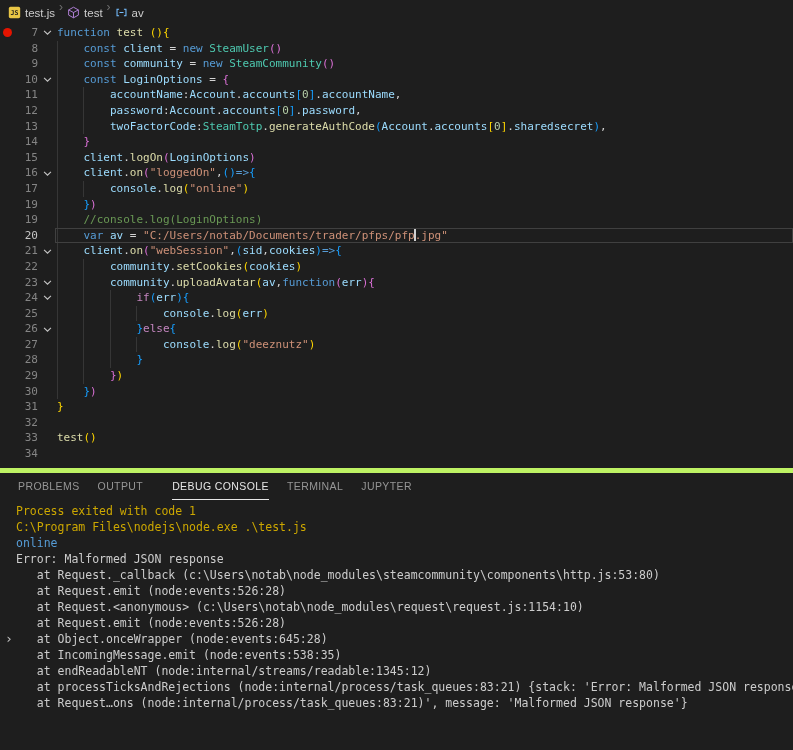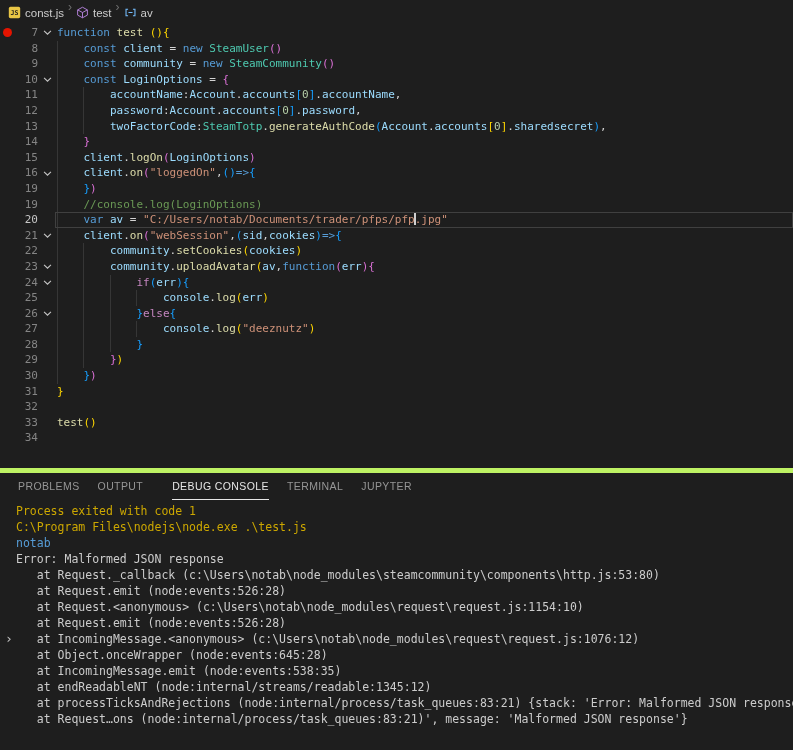--- a/index.html
+++ b/index.html
@@ -48,21 +48,21 @@
 
 <div>
   <div class="breadcrumb">
       <span class="crumb">
         <span class="icon">
           <svg width="13" height="13" viewBox="0 0 16 16">
             <rect x="1" y="1" width="14" height="14" rx="2" fill="#e8c545"></rect>
             <text x="8" y="11.5" font-size="8" font-family="monospace" font-weight="bold" text-anchor="middle" fill="#1e1e1e">JS</text>
           </svg>
         </span>
-        <span class="crumb-label">const.js</span>
+        <span class="crumb-label">test.js</span>
       </span>
       <span class="crumb-sep">›</span>
       <span class="crumb">
         <span class="icon">
           <svg width="13" height="13" viewBox="0 0 16 16" fill="none" stroke="#b180d7" stroke-width="1.2">
             <path d="M8 1.5 L14 4.8 V11.2 L8 14.5 L2 11.2 V4.8 Z"></path>
             <path d="M2 4.8 L8 8 L14 4.8 M8 8 V14.5"></path>
           </svg>
         </span>
         <span class="crumb-label">test</span>
@@ -148,20 +148,26 @@
         <div class="num">16</div>
         <div class="fold">
           <svg width="11" height="11" viewBox="0 0 16 16">
             <path d="M3 5.5 L8 10.5 L13 5.5" fill="none" stroke="#c5c5c5" stroke-width="1.6"></path>
           </svg>
         </div>
         <div class="code"><span class="iu"></span><span class="v">client</span><span class="p">.</span><span class="fn">on</span><span class="b2">(</span><span class="s">"loggedOn"</span><span class="p">,</span><span class="b3">()</span><span class="kw">=&gt;</span><span class="b3">{</span></div>
       </div>
       <div class="line">
         <div class="bp-col"></div>
+        <div class="num">17</div>
+        <div class="fold"></div>
+        <div class="code"><span class="iu"></span><span class="iu"></span><span class="v">console</span><span class="p">.</span><span class="fn">log</span><span class="b1">(</span><span class="s">"online"</span><span class="b1">)</span></div>
+      </div>
+      <div class="line">
+        <div class="bp-col"></div>
         <div class="num">19</div>
         <div class="fold"></div>
         <div class="code"><span class="iu"></span><span class="b3">}</span><span class="b2">)</span></div>
       </div>
       <div class="line">
         <div class="bp-col"></div>
         <div class="num">19</div>
         <div class="fold"></div>
         <div class="code"><span class="iu"></span><span class="c">//console.log(LoginOptions)</span></div>
       </div>
@@ -277,27 +283,26 @@
         <div class="tab">PROBLEMS</div>
         <div class="tab">OUTPUT</div>
         <div class="tab active">DEBUG CONSOLE</div>
         <div class="tab">TERMINAL</div>
         <div class="tab">JUPYTER</div>
       </div>
     <div class="console">
       <div class="console-prompt">›</div>
     <div class="cline warn">Process exited with code 1</div>
         <div class="cline warn">C:\Program Files\nodejs\node.exe .\test.js</div>
-        <div class="cline info">notab</div>
+        <div class="cline info">online</div>
         <div class="cline plain">Error: Malformed JSON response</div>
         <div class="cline plain">   at Request._callback (c:\Users\notab\node_modules\steamcommunity\components\http.js:53:80)</div>
         <div class="cline plain">   at Request.emit (node:events:526:28)</div>
         <div class="cline plain">   at Request.&lt;anonymous&gt; (c:\Users\notab\node_modules\request\request.js:1154:10)</div>
         <div class="cline plain">   at Request.emit (node:events:526:28)</div>
-        <div class="cline plain">   at IncomingMessage.&lt;anonymous&gt; (c:\Users\notab\node_modules\request\request.js:1076:12)</div>
         <div class="cline plain">   at Object.onceWrapper (node:events:645:28)</div>
         <div class="cline plain">   at IncomingMessage.emit (node:events:538:35)</div>
         <div class="cline plain">   at endReadableNT (node:internal/streams/readable:1345:12)</div>
         <div class="cline plain">   at processTicksAndRejections (node:internal/process/task_queues:83:21) {stack: 'Error: Malformed JSON response</div>
         <div class="cline plain">   at Request…ons (node:internal/process/task_queues:83:21)', message: 'Malformed JSON response'}</div>
       </div>
   </div>
 </div>
 
 </body></html>

